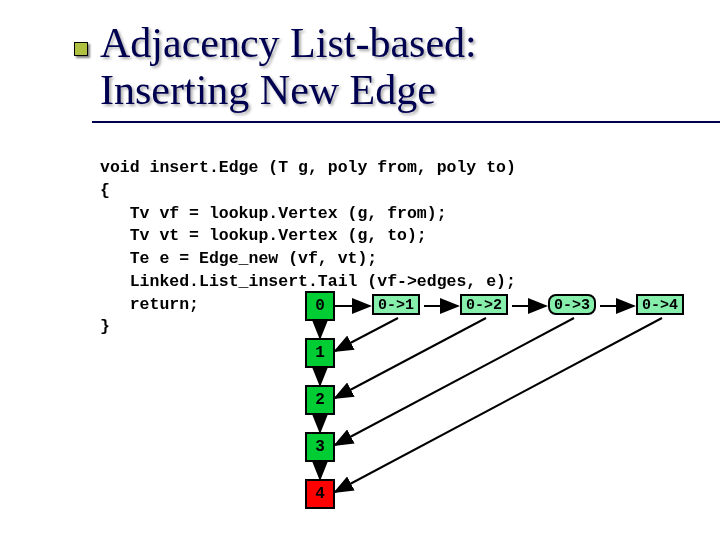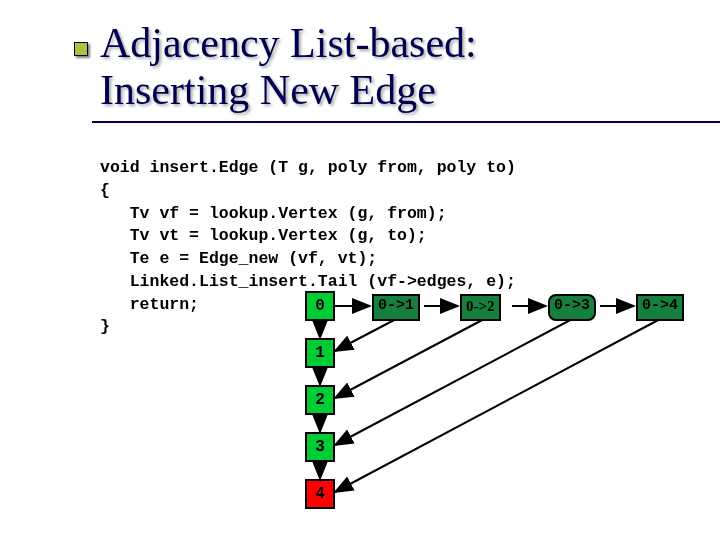--- a/index.html
+++ b/index.html
@@ -74,23 +74,23 @@
       font-weight: bold;
       font-size: 16px;
       text-align: center;
       line-height: 26px;
       color: #000;
     }
     .green { background: #00cc33; }
     .red { background: #ff0000; }
     .edge-box {
       position: absolute;
-      height: 27px;
+      height: 21px;
       border: 2px solid #000;
-      background: #15803d;
+      background: #86efac;
       font-family: "Courier New", monospace;
       font-weight: bold;
       font-size: 15px;
       text-align: center;
       line-height: 20px;
       color: #000;
       padding: 0 4px;
     }
     svg.arrows {
       position: absolute;
@@ -143,16 +143,16 @@
     <line x1="662" y1="318" x2="335" y2="492" stroke="#000" stroke-width="2" marker-end="url(#ah)"></line>
   </svg>
 
   <div class="vbox green" style="left:305px; top:291px;">0</div>
   <div class="vbox green" style="left:305px; top:338px;">1</div>
   <div class="vbox green" style="left:305px; top:385px;">2</div>
   <div class="vbox green" style="left:305px; top:432px;">3</div>
   <div class="vbox red" style="left:305px; top:479px;">4</div>
 
   <div class="edge-box" style="left:372px; top:294px;">0-&gt;1</div>
-  <div class="edge-box" style="left:460px; top:294px;font-family:Liberation Serif, serif;">0-&gt;2</div>
+  <div class="edge-box" style="left:460px; top:294px;">0-&gt;2</div>
   <div class="edge-box" style="left:548px; top:294px;border-radius:8px;">0-&gt;3</div>
   <div class="edge-box" style="left:636px; top:294px;text-align:center;">0-&gt;4</div>
 </div>
 
 </body></html>

